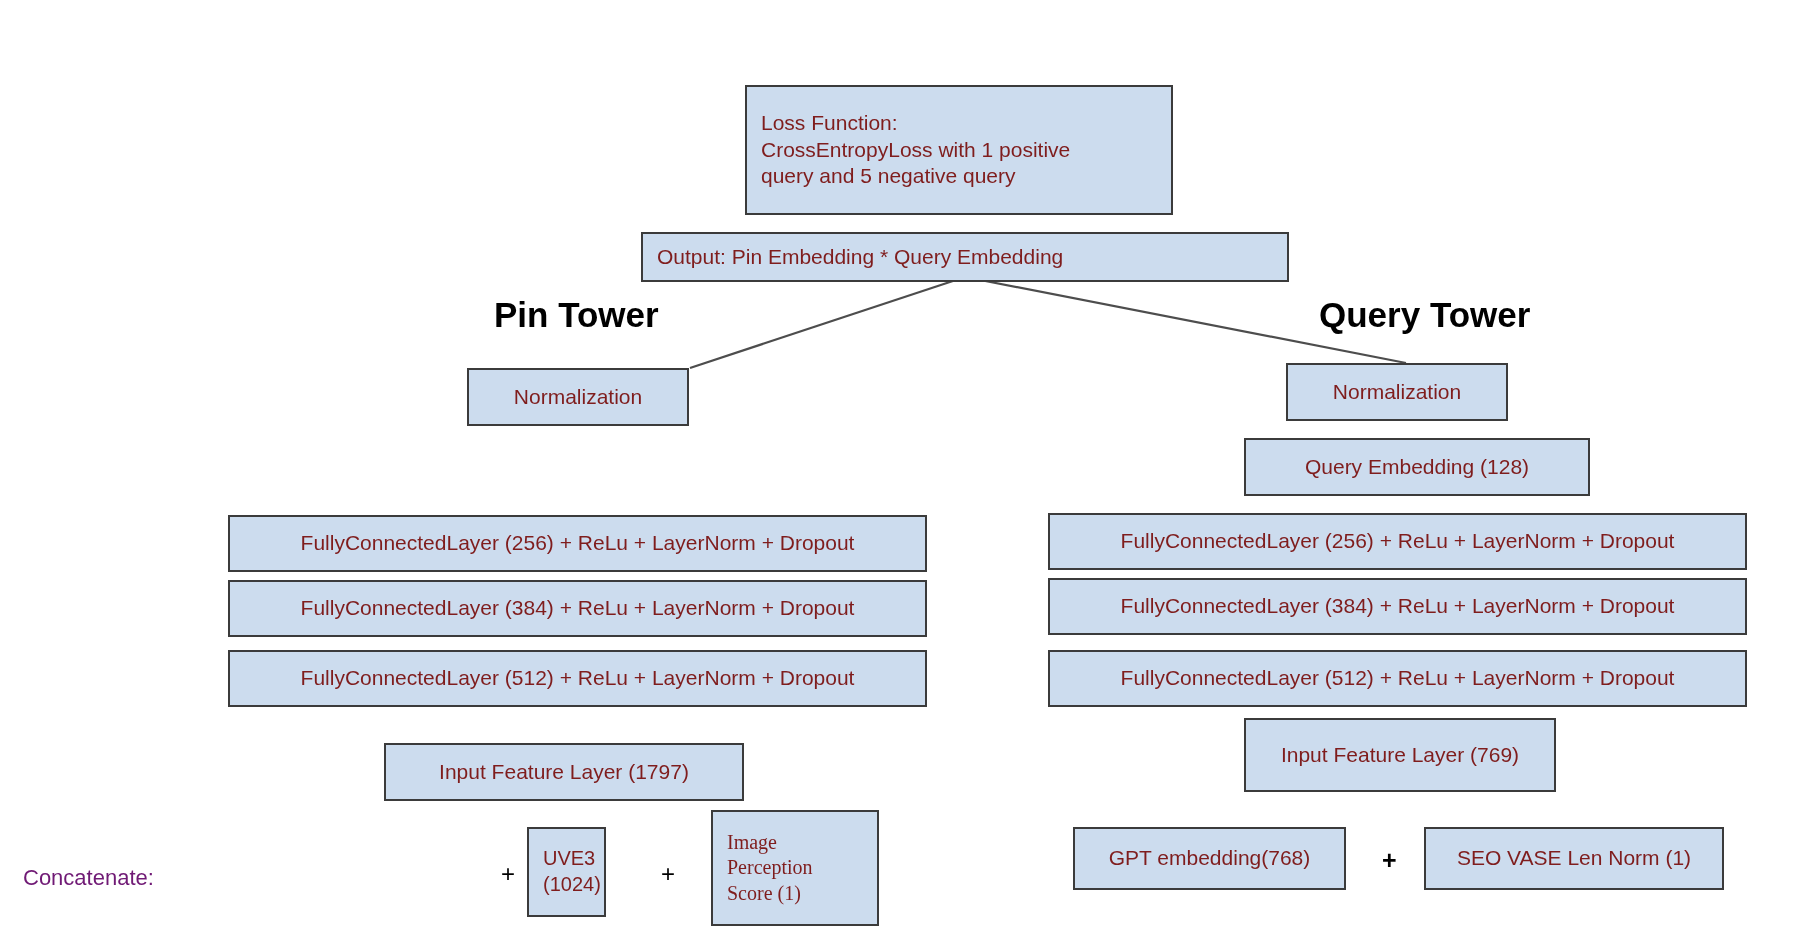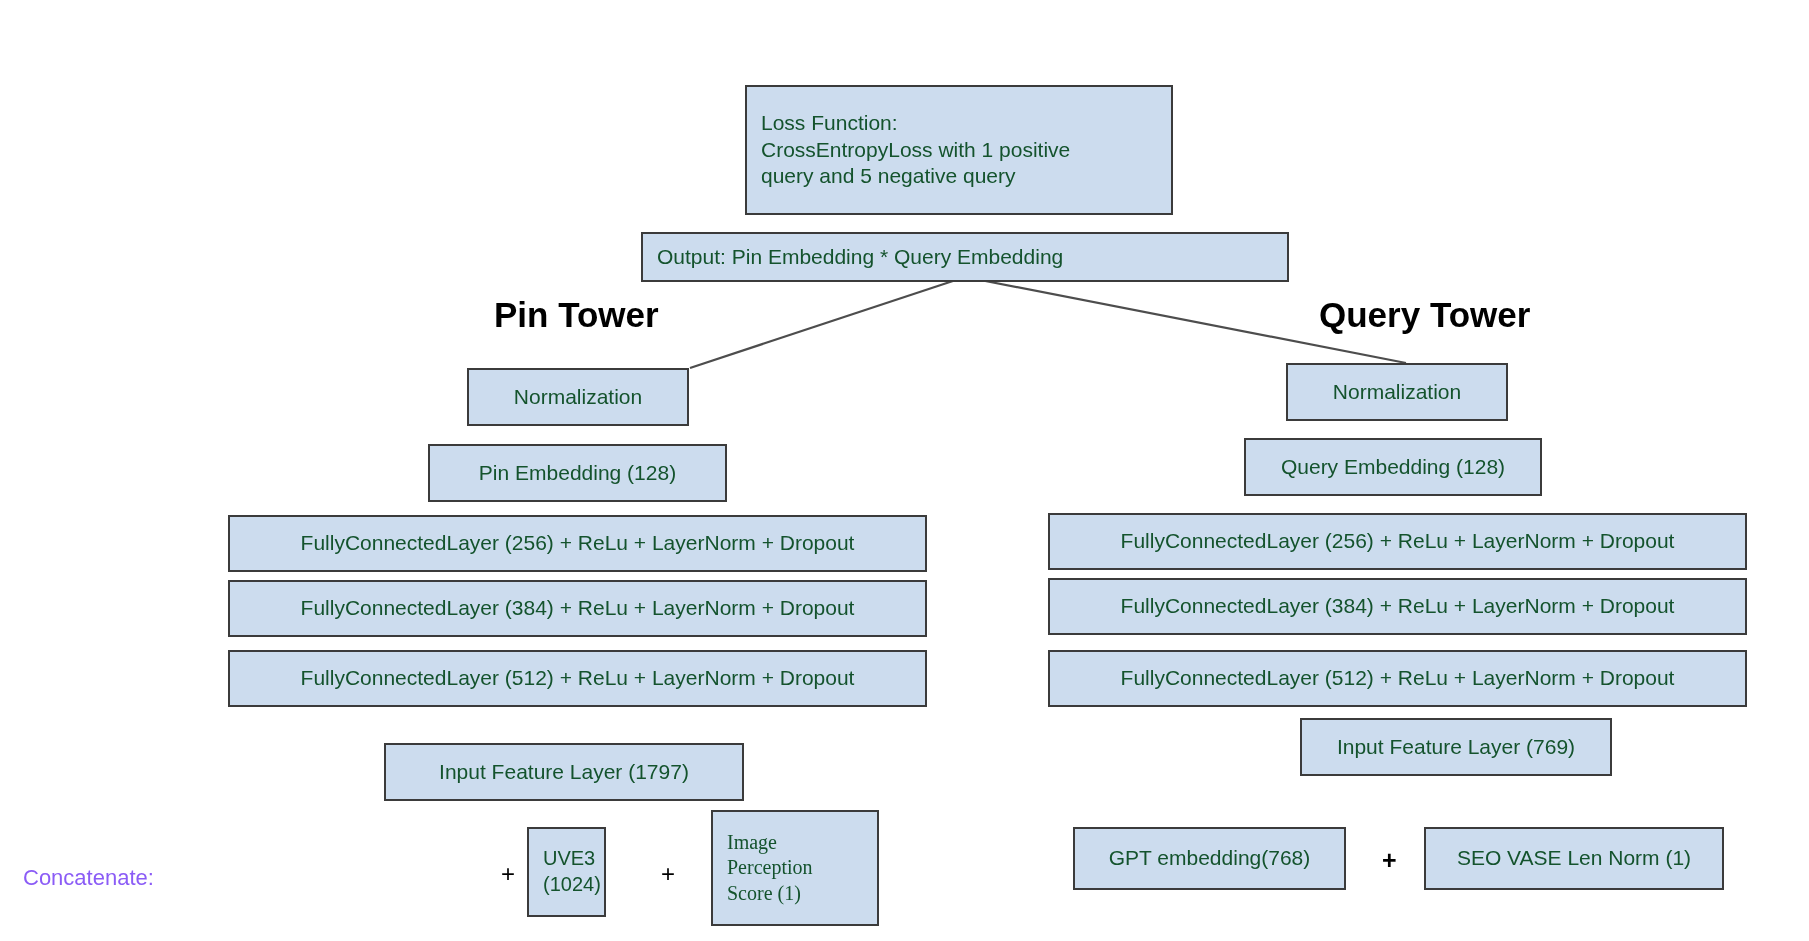--- a/index.html
+++ b/index.html
@@ -11,36 +11,36 @@
     overflow:hidden;
     position:relative;
   }
   #canvas{position:absolute;left:0;top:0;width:1809px;height:941px;}
 
   .node{
     position:absolute;
     box-sizing:border-box;
     background:#ccdcee;
     border:2px solid #3b3b3b;
-    color:#14532d;
+    color:#7f1d1d;
     font-size:21px;
     line-height:1.28;
     display:flex;
     align-items:center;
     justify-content:center;
     text-align:center;
     padding:16px 8px;
     white-space:pre-line;
   }
   .node.left-text{justify-content:flex-start;text-align:left;padding-left:14px;}
   .node.small{font-size:20px;}
 
   .plain{
     position:absolute;
-    color:#8b5cf6;
+    color:#701a75;
     font-size:22px;
     white-space:nowrap;
   }
   .tower-title{
     position:absolute;
     font-weight:bold;
     font-size:35px;
     color:#000000;
     white-space:nowrap;
   }
@@ -68,21 +68,20 @@
   <div class="node left-text" style="left:745px;top:85px;width:428px;height:130px;">Loss Function:
 CrossEntropyLoss with 1 positive
 query and 5 negative query</div>
 
   <div class="node left-text" style="left:641px;top:232px;width:648px;height:50px;">Output: Pin Embedding * Query Embedding</div>
 
   <div class="tower-title" style="left:494px;top:295px;">Pin Tower</div>
 
   <div class="node" style="left:467px;top:368px;width:222px;height:58px;">Normalization</div>
 
-  <div class="node" style="left:428px;top:444px;width:299px;height:58px;">Pin Embedding (128)</div>
 
   <div class="node" style="left:228px;top:515px;width:699px;height:57px;">FullyConnectedLayer (256) + ReLu + LayerNorm + Dropout</div>
 
   <div class="node" style="left:228px;top:580px;width:699px;height:57px;">FullyConnectedLayer (384) + ReLu + LayerNorm + Dropout</div>
 
   <div class="node" style="left:228px;top:650px;width:699px;height:57px;">FullyConnectedLayer (512) + ReLu + LayerNorm + Dropout</div>
 
   <div class="node" style="left:384px;top:718px;width:360px;height:58px;margin-top:25px;">Input Feature Layer (1797)</div>
 
   <div class="plain" style="left:23px;top:865px;">Concatenate:</div>
@@ -96,29 +95,29 @@
   <div class="plus" style="left:661px;top:860px;">+</div>
 
   <div class="node left-text small" style="left:711px;top:810px;width:168px;height:116px;font-family:Liberation Serif, serif;">Image
 Perception
 Score (1)</div>
 
   <div class="tower-title" style="left:1319px;top:295px;">Query Tower</div>
 
   <div class="node" style="left:1286px;top:363px;width:222px;height:58px;">Normalization</div>
 
-  <div class="node" style="left:1244px;top:438px;width:298px;height:58px;">Query Embedding (128)</div>
+  <div class="node" style="left:1244px;top:438px;width:346px;height:58px;">Query Embedding (128)</div>
 
   <div class="node" style="left:1048px;top:513px;width:699px;height:57px;">FullyConnectedLayer (256) + ReLu + LayerNorm + Dropout</div>
 
   <div class="node" style="left:1048px;top:578px;width:699px;height:57px;">FullyConnectedLayer (384) + ReLu + LayerNorm + Dropout</div>
 
   <div class="node" style="left:1048px;top:650px;width:699px;height:57px;">FullyConnectedLayer (512) + ReLu + LayerNorm + Dropout</div>
 
-  <div class="node" style="left:1300px;top:718px;width:312px;height:58px;">Input Feature Layer (769)</div>
+  <div class="node" style="left:1244px;top:718px;width:312px;height:74px;">Input Feature Layer (769)</div>
 
   <div class="node" style="left:1073px;top:827px;width:273px;height:63px;">GPT embedding(768)</div>
 
   <div class="plus bold" style="left:1382px;top:846px;">+</div>
 
   <div class="node" style="left:1424px;top:827px;width:300px;height:63px;">SEO VASE Len Norm (1)</div>
 
 </div>
 
 </body></html>

